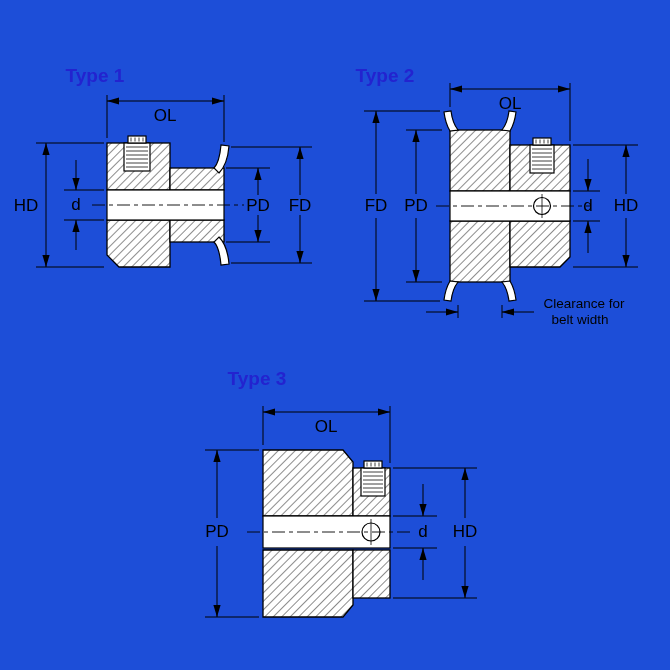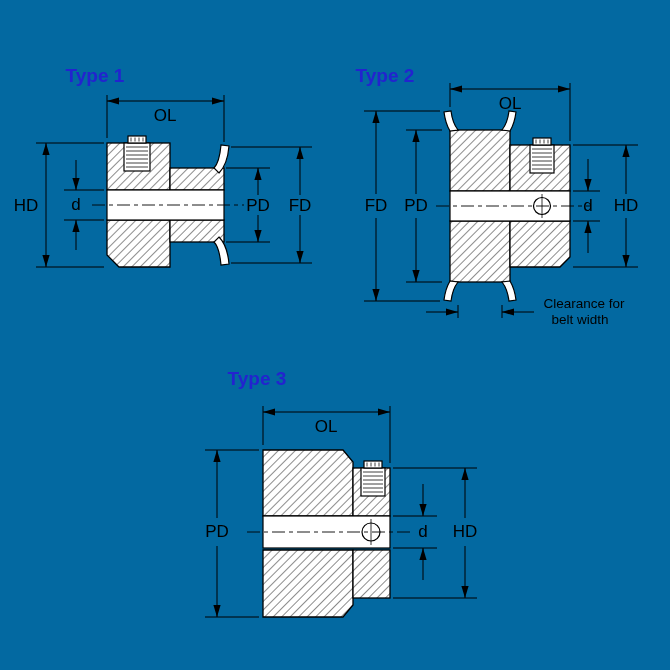--- a/index.html
+++ b/index.html
@@ -1,17 +1,17 @@
 <!DOCTYPE html>
 <html><head>
 <meta charset="utf-8">
 <style>
   * { margin:0; padding:0; box-sizing:border-box; }
   html,body { width:670px; height:670px; background:#ffffff; }
-  #canvas { position:relative; width:670px; height:670px; background:#0369a1;
+  #canvas { position:relative; width:670px; height:670px; background:#1d4ed8;
             font-family:"Liberation Sans", sans-serif; overflow:hidden; }
   svg.fig { position:absolute; overflow:visible; }
   text { font-family:"Liberation Sans", sans-serif; }
   .title    { font-size:19px; font-weight:bold; fill:#2323cf; }
   .dimlabel { font-size:17px; fill:#000000; }
   .notetext { font-size:13.5px; fill:#000000; }
   .dim line { stroke:#000000; stroke-width:1; fill:none; }
   .sect     { stroke:#000000; stroke-width:1.3; }
   .whitepart{ fill:#ffffff; stroke:#000000; stroke-width:1.2; }
   .threads line, .ticks line { stroke:#000000; stroke-width:0.75; }

